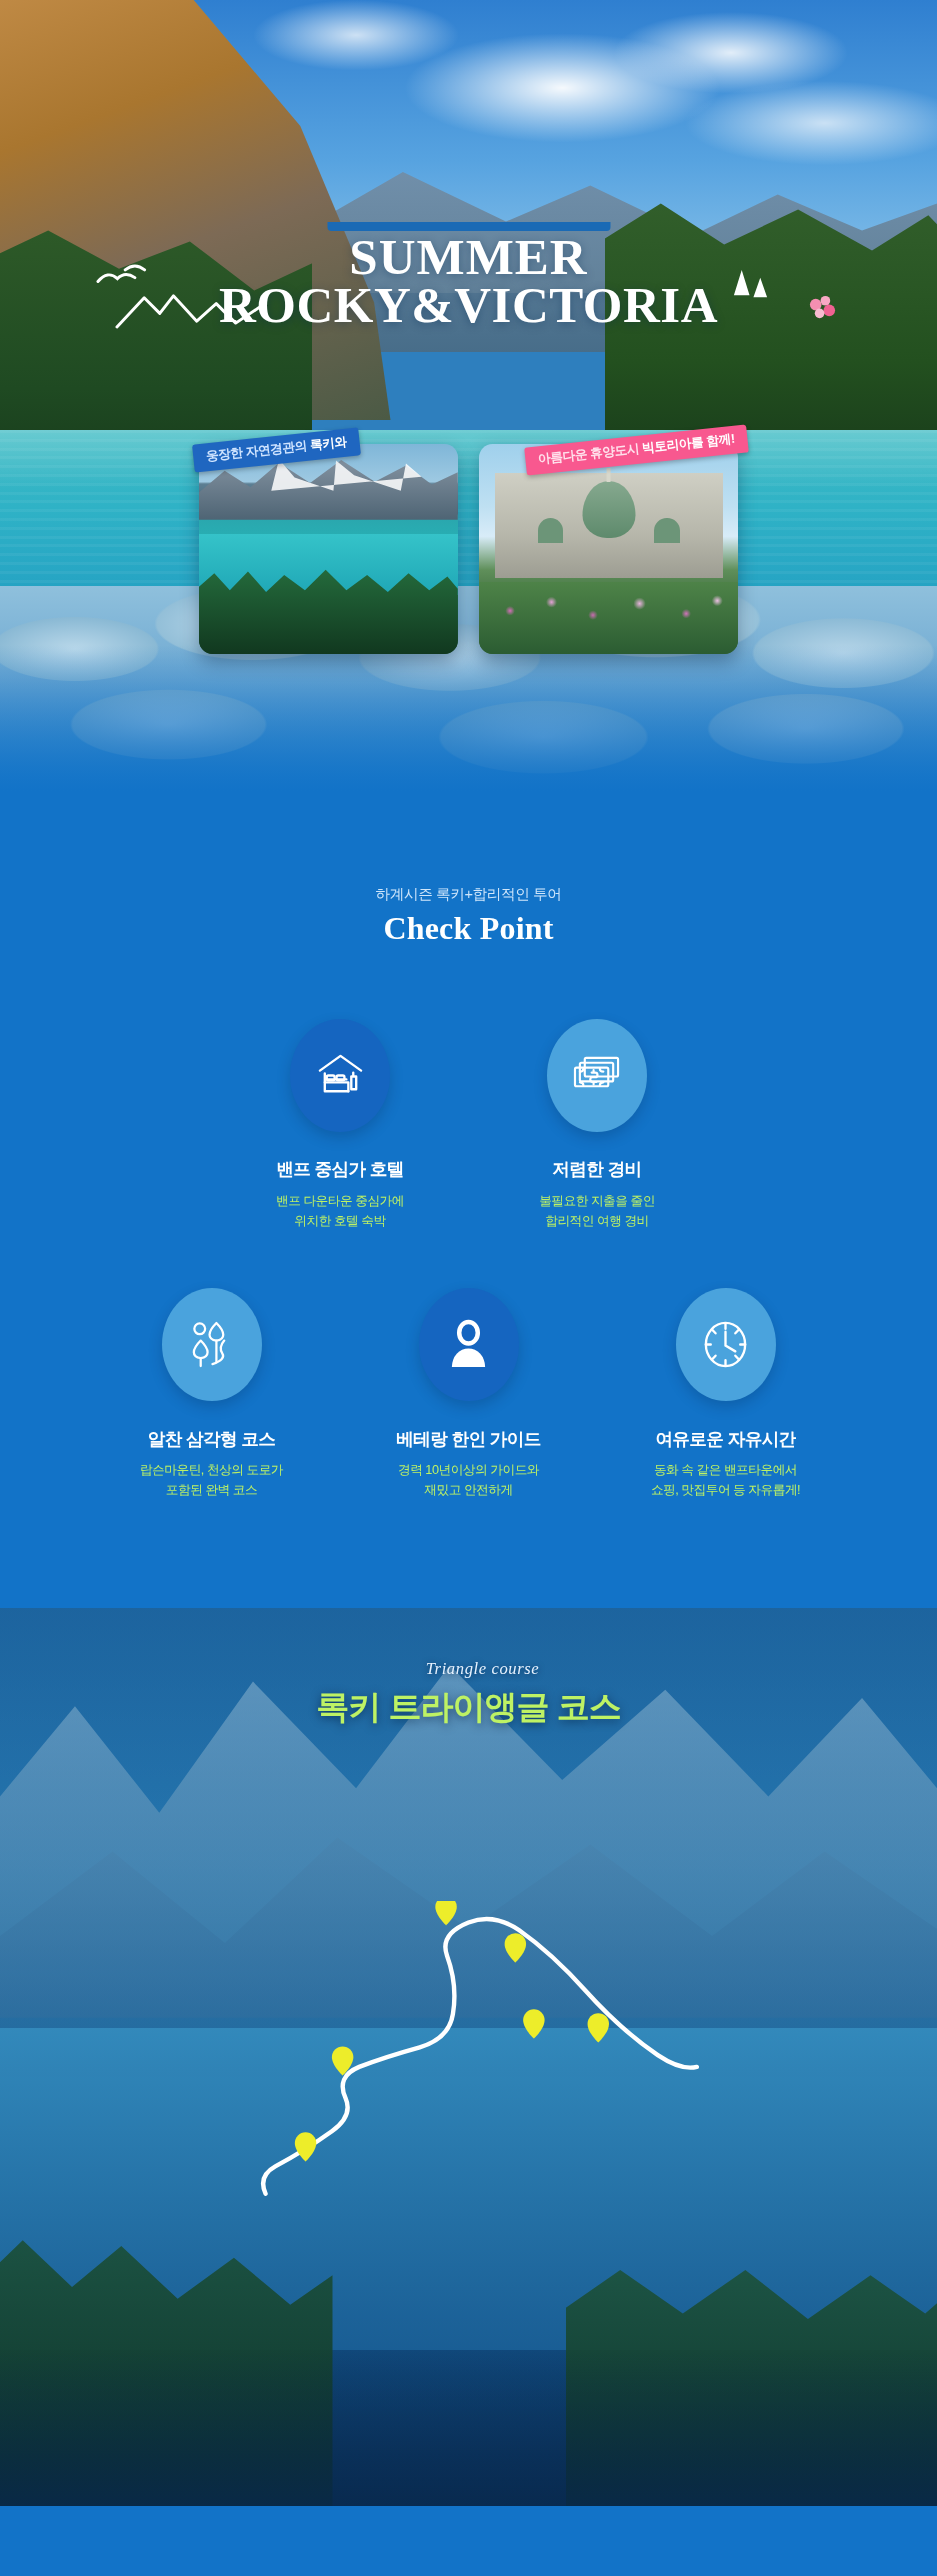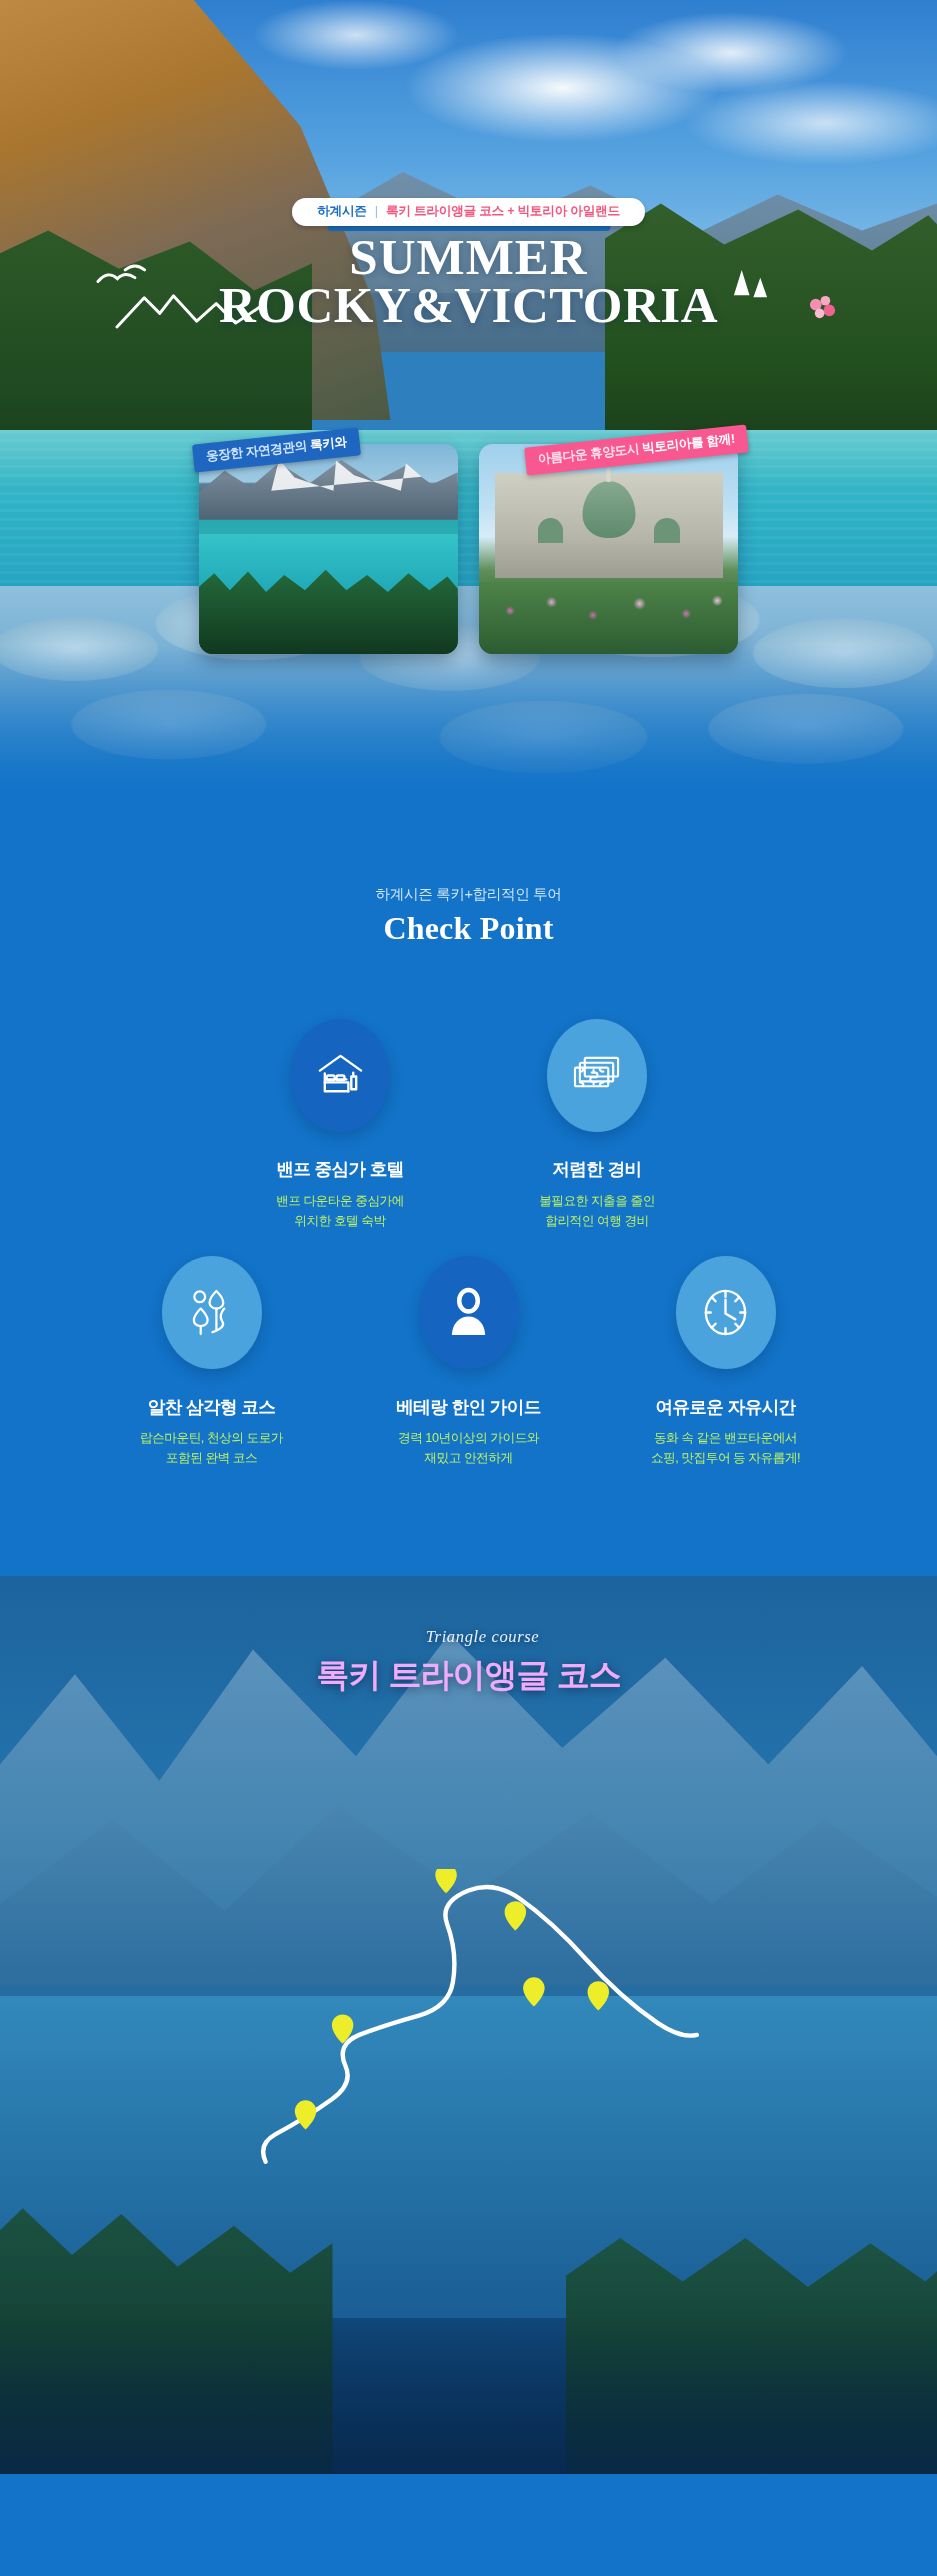--- a/index.html
+++ b/index.html
@@ -186,21 +186,21 @@
       linear-gradient(180deg,#4e8348,#2b5c32);
   }
 
   
   .checkpoint { position:relative; width:937px; background:#1273c8; padding:94px 0 107px; }
   .cp-sub { text-align:center; color:#cfe6fb; font-size:14.6px; letter-spacing:-0.4px; margin-bottom:5.9px; }
   .cp-title {
     text-align:center; color:#ffffff; font-weight:bold; font-size:32px;
     font-family:"Liberation Serif","DejaVu Serif",serif; letter-spacing:0.2px;
   }
-  .cp-grid { margin-top:72px; display:flex; flex-direction:column; gap:25px; }
+  .cp-grid { margin-top:72px; display:flex; flex-direction:column; gap:57px; }
   .cp-row { display:flex; justify-content:center; gap:70px; }
   .cp-item { width:187px; text-align:center; }
   .cp-circle {
     width:100px; height:113px; margin:0 auto 25.4px; border-radius:50%;
     display:flex; align-items:center; justify-content:center;
     box-shadow:0 5.9px 13.7px rgba(0,30,70,.22);
   }
   .cp-circle svg { display:block; }
   .cp-name { color:#ffffff; font-size:17.6px; font-weight:bold; letter-spacing:-0.6px; margin-bottom:10.7px; }
   .cp-desc { color:#bef264; font-size:12.7px; line-height:1.55; letter-spacing:-0.5px; }
@@ -242,21 +242,21 @@
     background:linear-gradient(180deg,rgba(10,50,90,0),rgba(8,40,76,.85));
   }
   .course-head { position:relative; z-index:4; padding-top:51px; text-align:center; }
   .course-script {
     font-family:"Liberation Serif","DejaVu Serif",serif; font-style:italic;
     color:#e6f2ff; font-size:16.6px; letter-spacing:0.6px; margin-bottom:5.9px;
     text-shadow:0 1px 5.9px rgba(0,25,55,.6);
     padding-left:28px;
   }
   .course-title {
-    color:#f0abfc; font-size:33px; font-weight:bold; letter-spacing:-1px;
+    color:#bef264; font-size:33px; font-weight:bold; letter-spacing:-1px;
     text-shadow:0 2px 9.8px rgba(0,25,55,.65); margin-bottom:15.6px;
   }
   .course-lead { color:#eaf5ff; font-size:15.6px; line-height:1.6; letter-spacing:-0.5px;
     text-shadow:0 1px 5.9px rgba(0,25,55,.6); }
   .course-map { position:absolute; left:0; top:293px; width:937px; z-index:4; }
 </style>
 </head>
 <body>
 
 <div class="page">
@@ -265,27 +265,20 @@
     <div class="hero-sky"></div>
     <div class="hero-mtn-back"></div>
     <div class="hero-mtn-left"></div>
     <div class="hero-forest-left"></div>
     <div class="hero-forest-right"></div>
     <div class="hero-lake"></div>
     <div class="hero-rocks"></div>
     <div class="hero-fade-bottom"></div>
 
     <div class="ribbon-tail"></div>
-    <div class="ribbon-wrap">
-      <div class="ribbon">
-        <span class="r-a">하계시즌</span>
-        <span class="r-sep">|</span>
-        <span class="r-b">록키 트라이앵글 코스 + 빅토리아 아일랜드</span>
-      </div>
-    </div>
 
     <h1 class="hero-title">
       <span class="l1">SUMMER</span>
       <span class="l2">ROCKY&amp;VICTORIA</span>
     </h1>
 
     <span class="deco-birds">
       <svg width="70" height="25.4" viewBox="0 0 72 26">
         <path d="M2 18 Q12 6 22 15 Q30 7 40 14" fill="none" stroke="#fff" stroke-width="3" stroke-linecap="round"></path>
         <path d="M30 6 Q40 -2 50 6" fill="none" stroke="#fff" stroke-width="3" stroke-linecap="round"></path>

